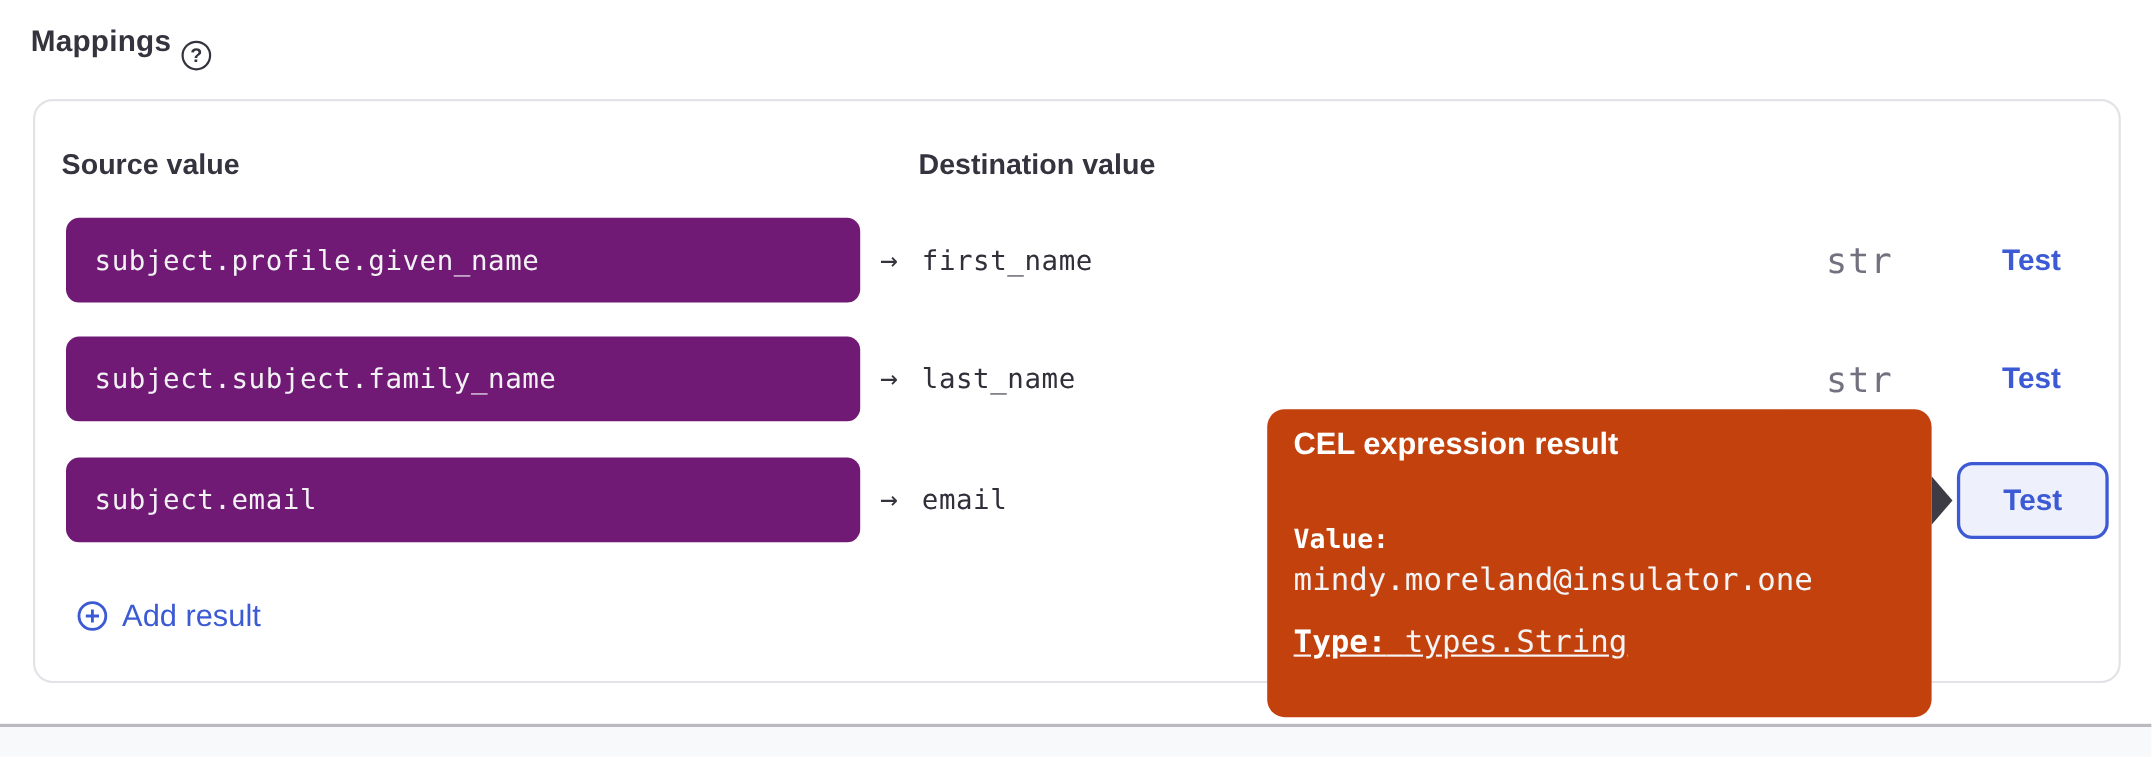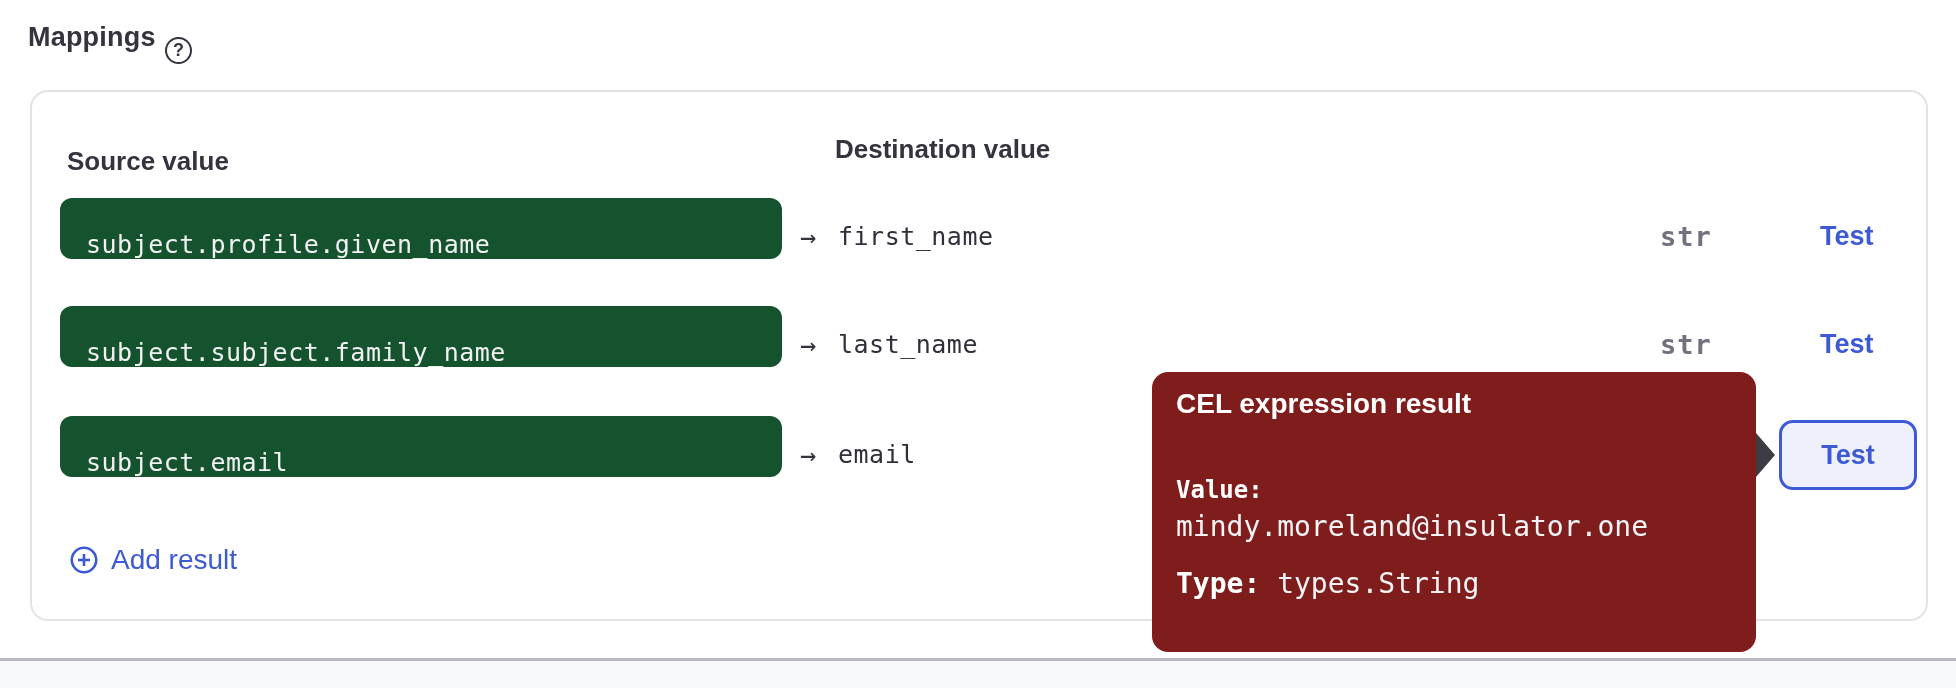--- a/index.html
+++ b/index.html
@@ -7,50 +7,50 @@
   body { font-family: "Liberation Sans", sans-serif; position: relative; }
   .mono { font-family: "DejaVu Sans Mono", monospace; }
 
   
   .page-title { position: absolute; left: 28px; top: 22px; font-size: 27px; font-weight: 700; color: #34333e; letter-spacing: 0.2px; }
   .help-icon { position: absolute; left: 165px; top: 37px; width: 27px; height: 27px; border: 2.5px solid #34333e; border-radius: 50%; color: #34333e; font-size: 18px; font-weight: 700; display: flex; align-items: center; justify-content: center; cursor: pointer; }
 
   
   .card { position: absolute; left: 30px; top: 90px; width: 1898px; height: 531px; background: #ffffff; border: 2px solid #e3e3e7; border-radius: 18px; }
   .col-header { position: absolute; top: 42px; font-size: 26px; font-weight: 700; color: #34333e; }
-  .col-header.source { left: 35px; margin-top: 12px; }
+  .col-header.source { left: 24px; }
   .col-header.dest { left: 803px; }
 
   .map-row { position: absolute; left: 0; width: 100%; height: 77px; }
   .map-row.r0 { top: 106px; }
   .map-row.r1 { top: 214px; }
   .map-row.r2 { top: 324px; }
 
-  .source-box { position: absolute; left: 28px; top: 0; width: 722px; height: 61px; background: #14532d; border-radius: 12px; display: flex; align-items: flex-end; padding-left: 26px; cursor: text; }
+  .source-box { position: absolute; left: 28px; top: 0; width: 722px; height: 77px; background: #701a75; border-radius: 12px; display: flex; align-items: center; padding-left: 26px; cursor: text; }
   .source-box .src-text { font-size: 25px; color: #f2f2f4; letter-spacing: 0.5px; }
   .row-arrow { position: absolute; left: 768px; top: 0; height: 77px; display: flex; align-items: center; font-size: 27px; color: #34333e; }
   .dest-text { position: absolute; left: 806px; top: 0; height: 77px; display: flex; align-items: center; font-size: 25px; font-weight: 500; color: #312f3a; letter-spacing: 0.5px; }
-  .type-badge { position: absolute; left: 1628px; top: 0; height: 77px; display: flex; align-items: center; font-size: 27px; color: #73717f; letter-spacing: 1px; font-weight: bold; }
+  .type-badge { position: absolute; left: 1628px; top: 0; height: 77px; display: flex; align-items: center; font-size: 32px; color: #73717f; letter-spacing: 1px; }
   .test-link { position: absolute; left: 1788px; top: 0; height: 77px; display: flex; align-items: center; font-size: 27px; font-weight: 600; color: #3c5ad4; cursor: pointer; }
   .test-button { position: absolute; left: 1747px; top: 4px; width: 138px; height: 70px; background: #eef0fb; border: 3px solid #3d59d3; border-radius: 14px; font-family: "Liberation Sans", sans-serif; font-size: 27px; font-weight: 600; color: #3c5ad4; display: flex; align-items: center; justify-content: center; cursor: pointer; }
 
   .add-mapping { position: absolute; left: 38px; top: 452px; display: flex; align-items: center; gap: 13px; color: #3c5ad4; cursor: pointer; }
   .add-mapping .add-label { font-size: 28px; font-weight: 500; }
 
   
   .bottom-divider { position: absolute; left: 0; top: 658px; width: 1956px; height: 3px; background: #b9b9bf; }
   .footer-strip { position: absolute; left: 0; top: 661px; width: 1956px; height: 27px; background: #f8f9fb; }
 
   
-  .tooltip { position: absolute; left: 1152px; top: 372px; width: 604px; height: 280px; background: #7f1d1d; border-radius: 16px; z-index: 10; }
+  .tooltip { position: absolute; left: 1152px; top: 372px; width: 604px; height: 280px; background: #c2410c; border-radius: 16px; z-index: 10; }
   .tooltip .tt-arrow { position: absolute; left: 100%; top: 61px; width: 0; height: 0; border-top: 22px solid transparent; border-bottom: 22px solid transparent; border-left: 19px solid #3d3c45; }
   .tt-title { position: absolute; left: 24px; top: 14px; font-size: 28px; font-weight: 700; color: #ffffff; line-height: 36px; }
   .tt-value-label { position: absolute; left: 24px; top: 100px; font-size: 24px; font-weight: 700; color: #ffffff; line-height: 36px; }
   .tt-value { position: absolute; left: 24px; top: 137px; font-size: 28px; color: #f4f4f6; line-height: 36px; }
-  .tt-type-row { position: absolute; left: 24px; top: 194px; font-size: 28px; color: #f4f4f6; line-height: 36px; }
+  .tt-type-row { position: absolute; left: 24px; top: 194px; font-size: 28px; color: #f4f4f6; line-height: 36px; text-decoration: underline; }
   .tt-type-row .tt-type-label { font-weight: 700; color: #ffffff; }
 </style>
 </head>
 <body>
 
 <div class="page-title">Mappings</div>
 <div class="help-icon">
   <span>?</span>
 </div>
 

